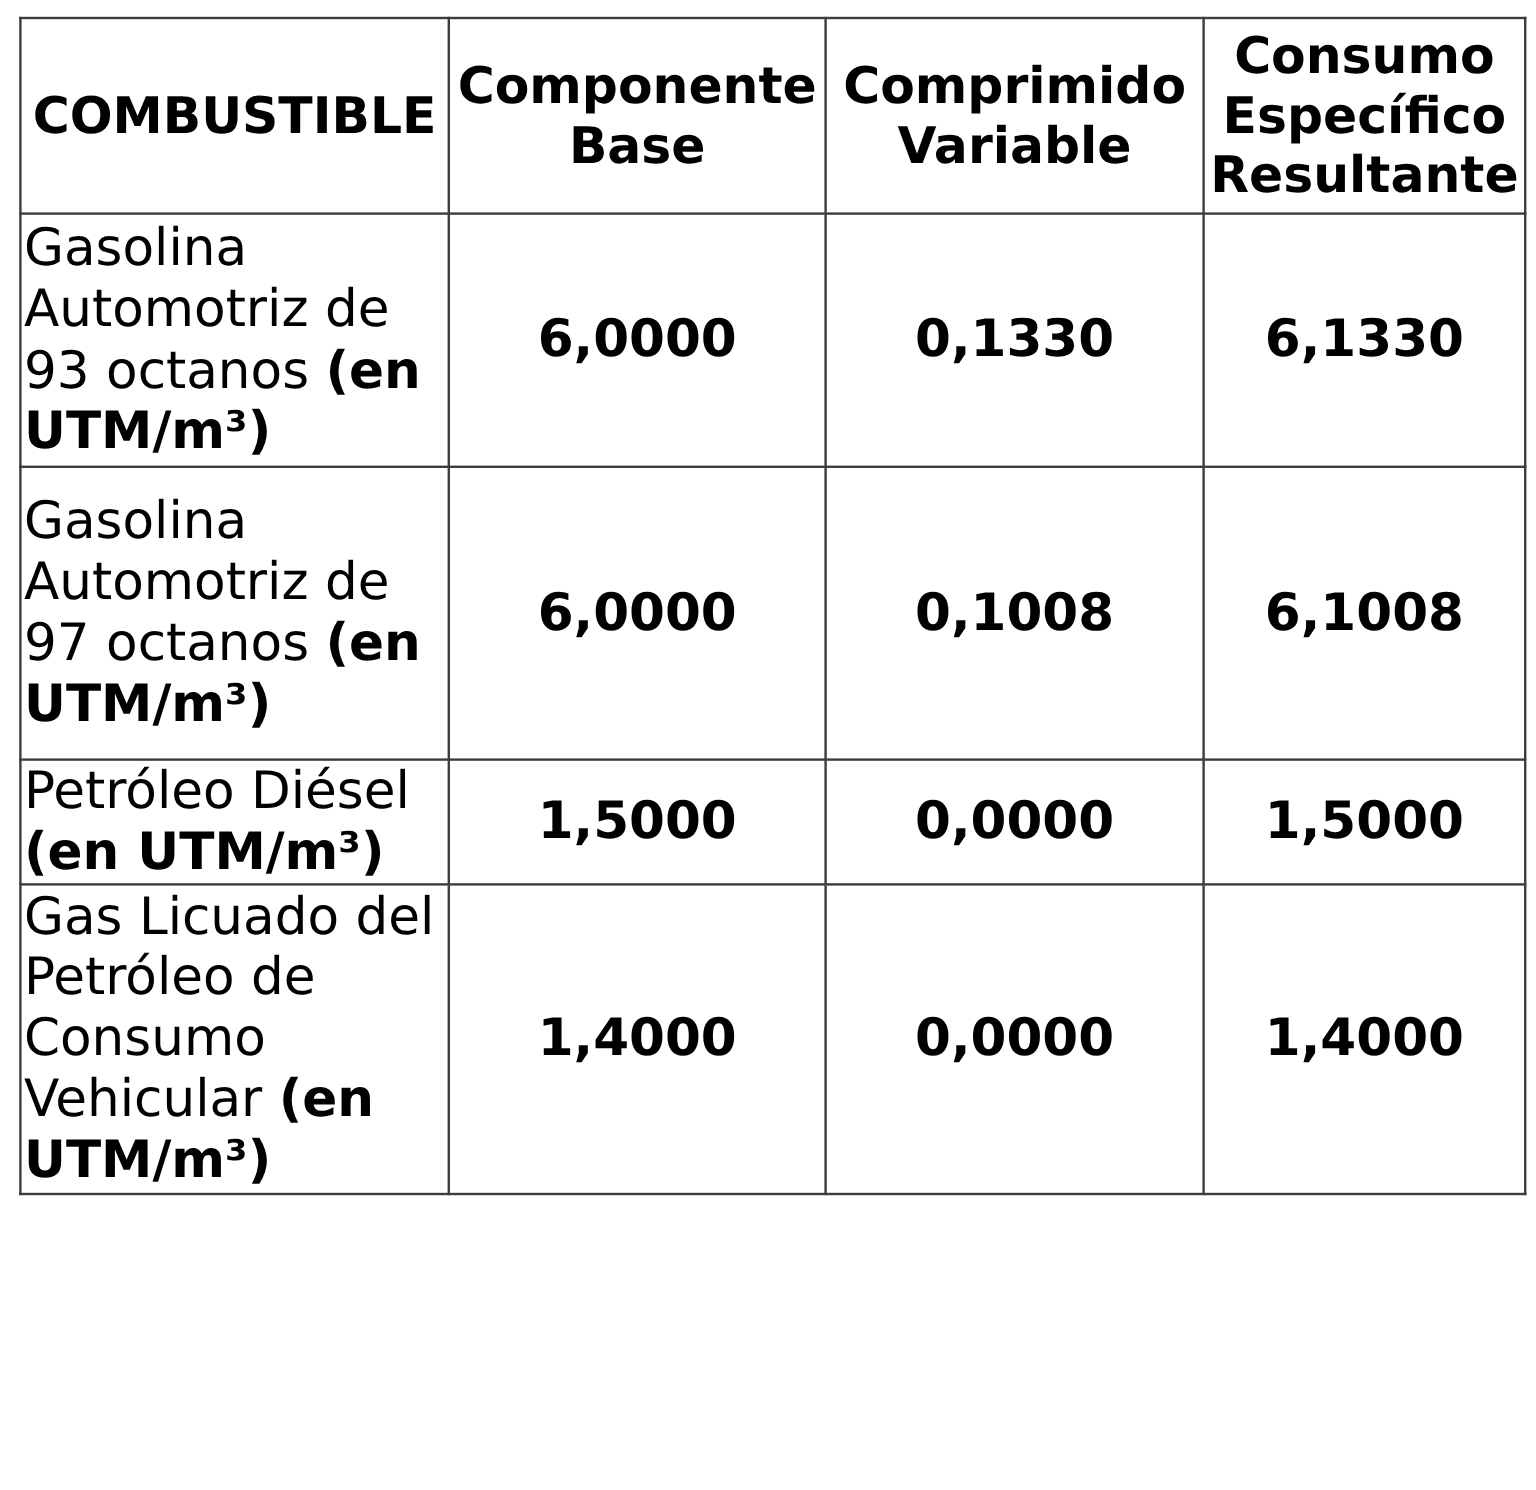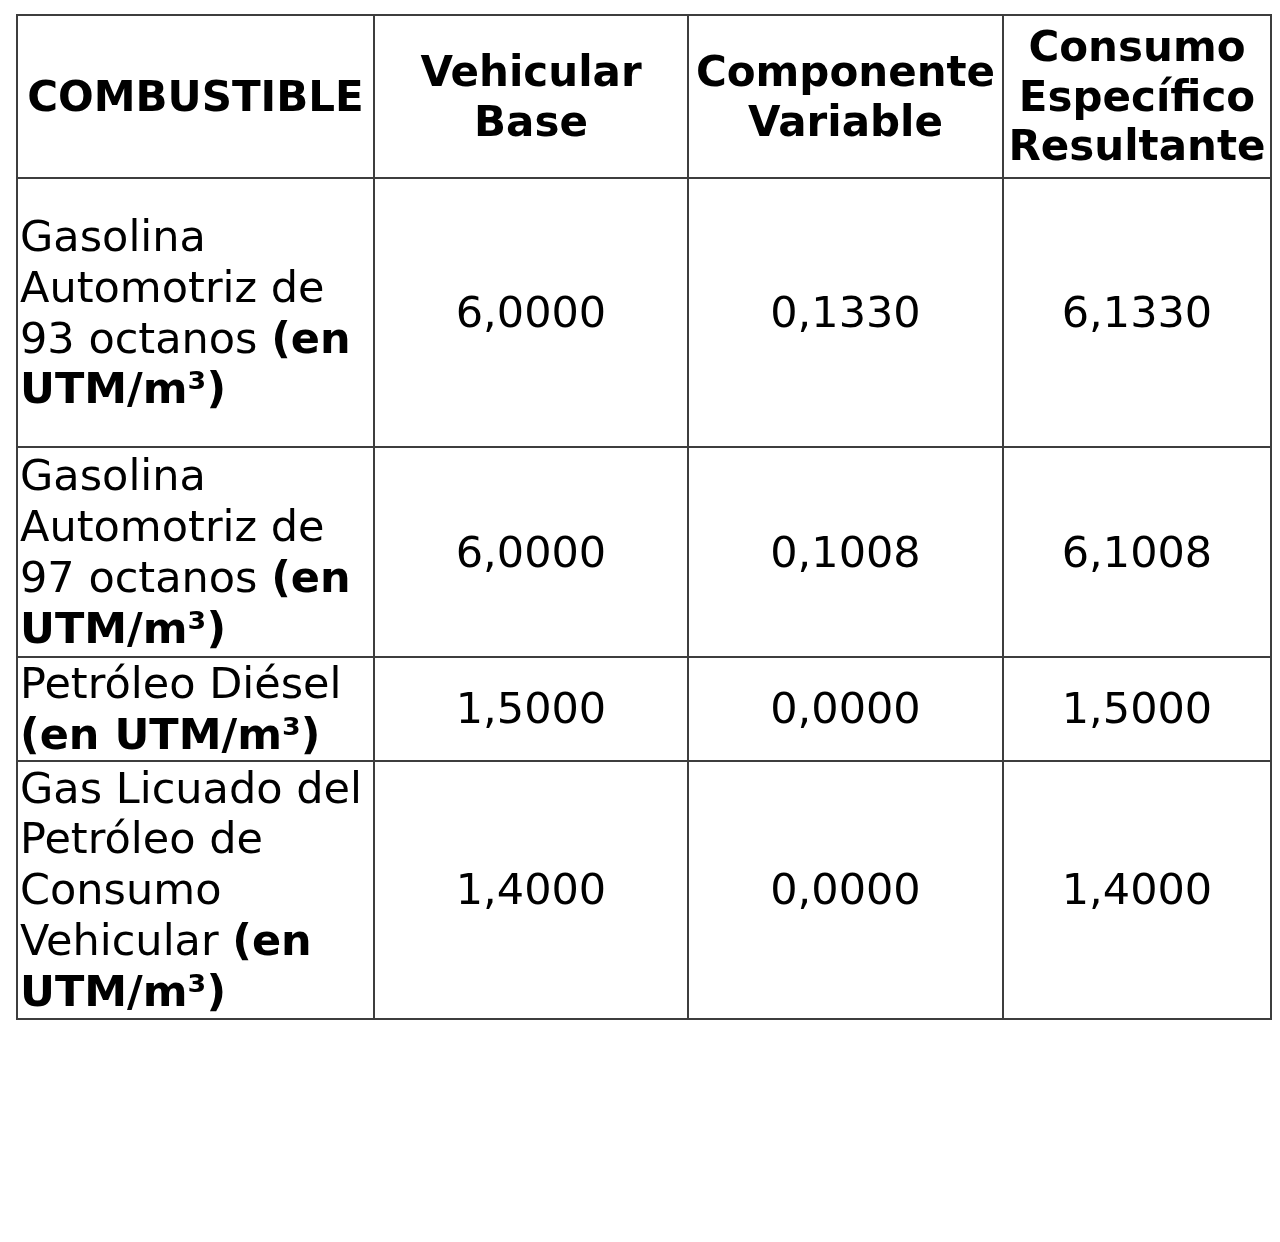--- a/index.html
+++ b/index.html
@@ -35,45 +35,46 @@
     font-size: 42px;
     font-weight: bold;
     text-align: center;
     padding: 0;
   }
   td.fuel {
     text-align: left;
   }
   td.num {
     text-align: center;
+    font-weight: bold;
   }
   tr.hdr { height: 163px; }
-  tr.r0 { height: 269px; }
-  tr.r1 { height: 210px; }
+  tr.r0 { height: 211px; }
+  tr.r1 { height: 244px; }
   tr.r2 { height: 98px; }
   tr.r3 { height: 258px; }
   tr.r4 { height: 259px; }
   .unit { font-weight: bold; }
 </style>
 </head>
 <body>
 
 <div class="page">
   <table class="fuel-tax">
     <colgroup>
       <col style="width:357px">
       <col style="width:314px">
       <col style="width:315px">
       <col style="width:268px">
     </colgroup>
     <thead>
       <tr class="hdr">
         <th>COMBUSTIBLE</th>
-        <th>Vehicular Base</th>
-        <th>Componente Variable</th>
+        <th>Componente Base</th>
+        <th>Comprimido Variable</th>
         <th>Consumo Específico Resultante</th>
       </tr>
     </thead>
     <tbody>
       <tr class="r0">
         <td class="fuel"><span>Gasolina Automotriz de 93 octanos </span><span class="unit">(en UTM/m³)</span></td>
         <td class="num">6,0000</td>
         <td class="num">0,1330</td>
         <td class="num">6,1330</td>
       </tr>

